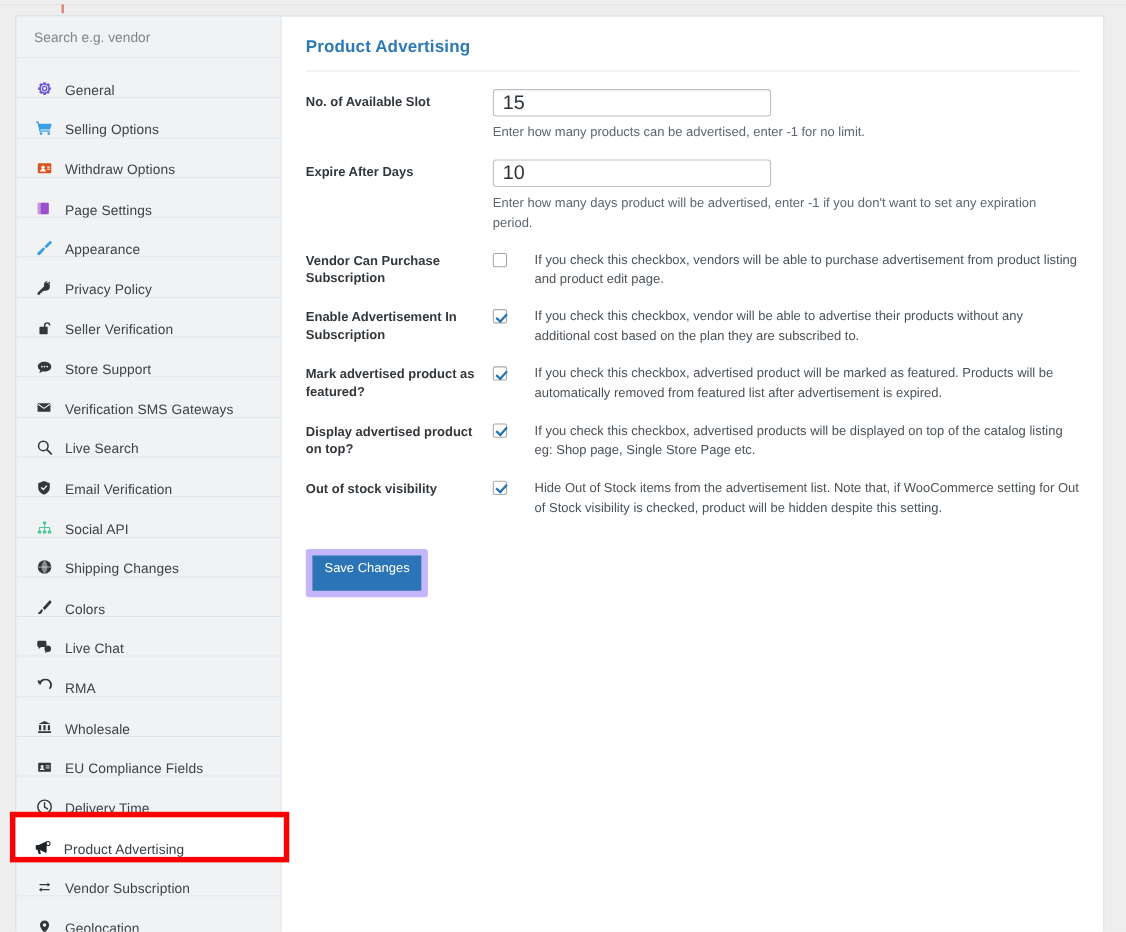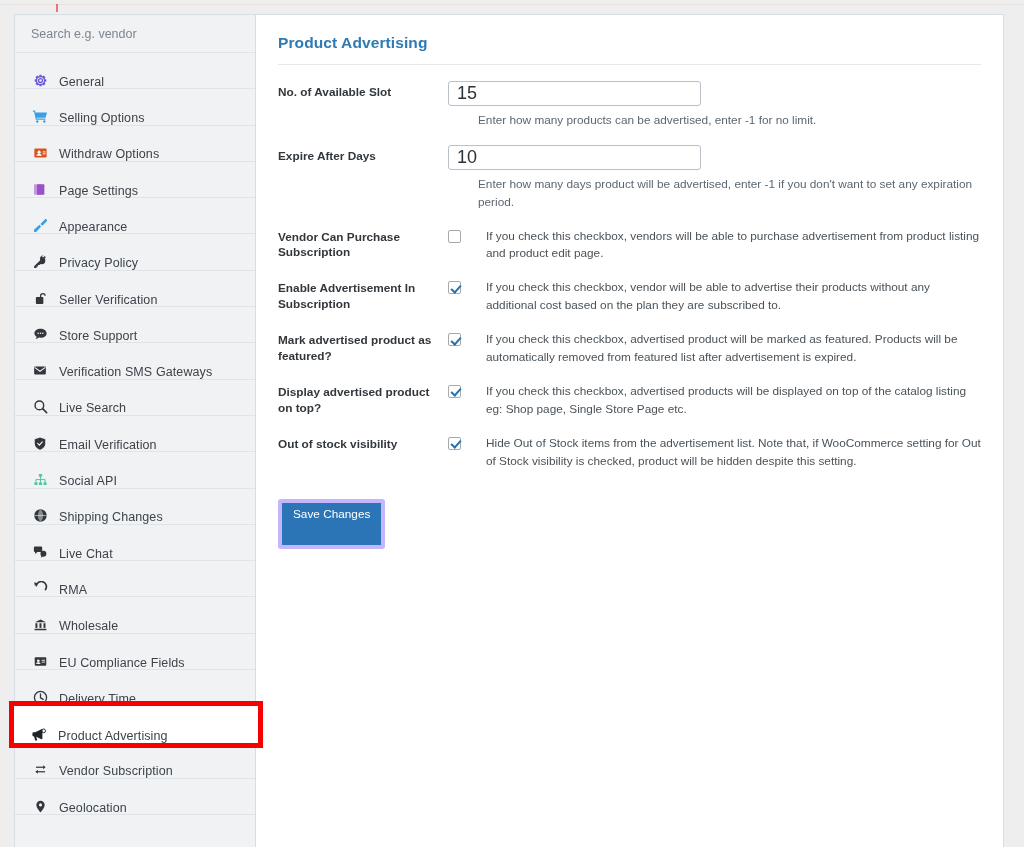--- a/index.html
+++ b/index.html
@@ -142,21 +142,20 @@
     color: #2c3338;
     padding: 0 8px;
     outline: none;
   }
   .help {
     font-size: 11.8px;
     color: #5c6670;
     line-height: 1.5;
     margin-top: 6px;
     max-width: 556px;
-    margin-left: 30px;
   }
 
   .cb-line {
     display: flex;
     align-items: flex-start;
     gap: 25px;
   }
   .cb-text {
     font-size: 11.8px;
     color: #4a5258;
@@ -183,26 +182,26 @@
     left: 3.6px; top: 0.4px;
     width: 4px; height: 8px;
     border: solid #2271b1;
     border-width: 0 2px 2px 0;
     transform: rotate(42deg);
   }
 
   .save-btn {
     margin-top: 28px;
     background: #2b74b5;
-    border: 4px solid #c4b5fd;
+    border: 6px solid #c4b5fd;
     border-radius: 3px;
     color: #ffffff;
     font-family: "Liberation Sans", sans-serif;
     font-size: 11.8px;
-    padding: 6px 11px 24px 11px;
+    padding: 6px 11px 14px 11px;
     cursor: pointer;
     line-height: 1;
   }
 </style>
 </head>
 <body>
 
 <div id="root">
   <div class="top-rule">
     <div class="top-rule-tick"></div>
@@ -332,20 +331,29 @@
           </div>
           <div class="nav-item">
             <span class="nav-ico">
               <svg width="15" height="15" viewBox="0 0 16 16">
                 <circle cx="8" cy="8" r="6.6" fill="#32373c"></circle>
                 <path d="M8 1.4c1.8 1.6 2.8 3.9 2.8 6.6S9.8 12.9 8 14.6C6.2 12.9 5.2 10.7 5.2 8S6.2 3 8 1.4z" fill="#f1f2f4" opacity=".45"></path>
                 <path d="M1.6 8h12.8" stroke="#f1f2f4" stroke-width="1" opacity=".6"></path>
               </svg>
             </span>
             <span class="nav-label">Shipping Changes</span>
+          </div>
+          <div class="nav-item">
+            <span class="nav-ico">
+              <svg width="15" height="15" viewBox="0 0 16 16">
+                <path fill="#32373c" d="M13.9 1.3c-.5-.4-1.2-.4-1.6.1L6.2 8.2l2 2 6.1-6.8c.4-.6.4-1.5-.4-2.1z"></path>
+                <path fill="#32373c" d="M5.3 9.2L1.4 13.8c1.4.6 3.1.2 3.9-1 .6-.9.5-1.8 1.2-2.4L5.3 9.2z"></path>
+              </svg>
+            </span>
+            <span class="nav-label">Colors</span>
           </div>
           <div class="nav-item">
             <span class="nav-ico">
               <svg width="16" height="14" viewBox="0 0 16 16">
                 <path fill="#32373c" d="M1 3.1c0-.8.6-1.4 1.4-1.4h6.7c.8 0 1.4.6 1.4 1.4v3.6c0 .8-.6 1.4-1.4 1.4H5.1L2.4 10.3V8.1h-.1C1.6 8.1 1 7.5 1 6.7V3.1z"></path>
                 <circle cx="11.9" cy="10" r="3.4" fill="#32373c"></circle>
                 <path fill="#32373c" d="M9.6 12.2l-.7 2.2 2.5-1.1z"></path>
               </svg>
             </span>
             <span class="nav-label">Live Chat</span>

